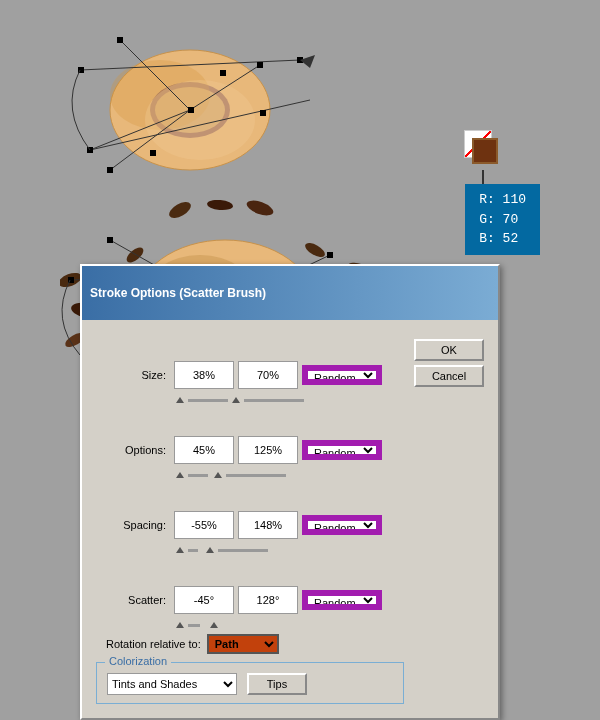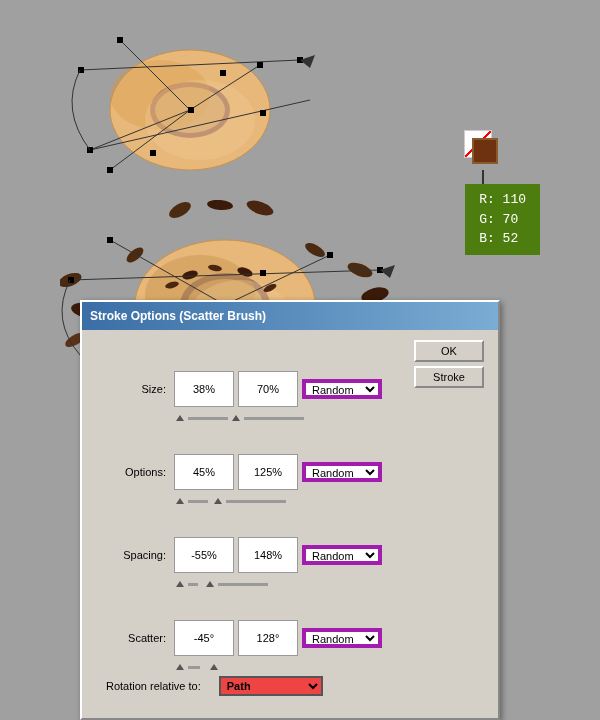--- a/index.html
+++ b/index.html
@@ -57,21 +57,21 @@
       background: #6e3210;
       border: 2px solid #8b5a2b;
     }
     .connector-line {
       width: 2px;
       height: 14px;
       background: #333;
       margin: 0 auto;
     }
     .color-info-box {
-      background: #4d7c0f;
+      background: #0369a1;
       color: #fff;
       padding: 6px 14px;
       font-size: 13px;
       font-family: 'Courier New', monospace;
       line-height: 1.5;
       min-width: 70px;
       margin-left: 40px;
     }
 
     
@@ -98,21 +98,21 @@
       width: 420px;
       background: #d4d0c8;
       border: 2px solid #888;
       border-top: 2px solid #fff;
       border-left: 2px solid #fff;
       box-shadow: 2px 2px 6px rgba(0,0,0,0.4);
     }
     .dialog-title {
       background: linear-gradient(to right, #3a6ea5, #7bacd4);
       color: white;
-      padding: 7px 8px;
+      padding: 20px 8px;
       font-size: 12px;
       font-weight: bold;
     }
     .dialog-body {
       padding: 10px 14px 14px 14px;
     }
     .dialog-row {
       display: flex;
       align-items: center;
       margin-bottom: 6px;
@@ -121,40 +121,41 @@
     }
     .dialog-label {
       width: 70px;
       text-align: right;
       margin-right: 8px;
       color: #000;
       font-size: 11px;
     }
     .dialog-input {
       width: 60px;
-      height: 36px;
+      height: 28px;
       border: 1px solid #999;
       background: white;
       padding: 1px 5px;
       font-size: 11px;
       text-align: center;
       margin-right: 4px;
     }
     .dialog-select {
       width: 80px;
       height: 20px;
-      border: 4px solid #a21caf;
+      border: 6px solid #a21caf;
       background: white;
       font-size: 11px;
       padding: 0 2px;
     }
     .btn-group {
       display: flex;
       flex-direction: column;
       margin-left: 10px;
+      margin-top: 9px;
     }
     .dialog-btn {
       width: 70px;
       height: 22px;
       background: #d4d0c8;
       border: 2px solid;
       border-color: #fff #888 #888 #fff;
       font-size: 11px;
       cursor: pointer;
       margin-bottom: 4px;
@@ -162,28 +163,28 @@
       line-height: 18px;
     }
     .rotation-relative-row {
       display: flex;
       align-items: center;
       margin-bottom: 8px;
       padding-left: 10px;
     }
     .rotation-relative-label {
       font-size: 11px;
-      margin-right: 18px;
+      margin-right: 6px;
       color: #000;
     }
     .path-select {
-      width: 104px;
+      width: 72px;
       height: 20px;
       border: 2px solid #555;
-      background: #ef4444;
+      background: #c2410c;
       font-size: 11px;
       padding: 0 2px;
       font-weight: bold;
     }
     .colorization-group {
       border: 1px solid #7aaed4;
       padding: 6px 10px 8px 10px;
       margin-top: 4px;
       position: relative;
     }
@@ -435,23 +436,35 @@
         </div>
 
         <div class="rotation-relative-row">
           <span class="rotation-relative-label">Rotation relative to:</span>
           <select class="path-select">
             <option>Path</option>
             <option>Page</option>
           </select>
         </div>
 
+        <div class="colorization-group">
+          <span class="colorization-legend">Colorization</span>
+          <div class="colorization-row">
+            <select class="color-method-select">
+              <option>Tints and Shades</option>
+              <option>None</option>
+              <option>Tints</option>
+              <option>Hue Shift</option>
+            </select>
+            <button class="tips-btn">Tips</button>
+          </div>
+        </div>
 
       </div>
 
       <div class="btn-group">
         <button class="dialog-btn">OK</button>
-        <button class="dialog-btn">Stroke</button>
+        <button class="dialog-btn">Cancel</button>
       </div>
     </div>
 
   </div>
 </div>
 
 </body></html>

